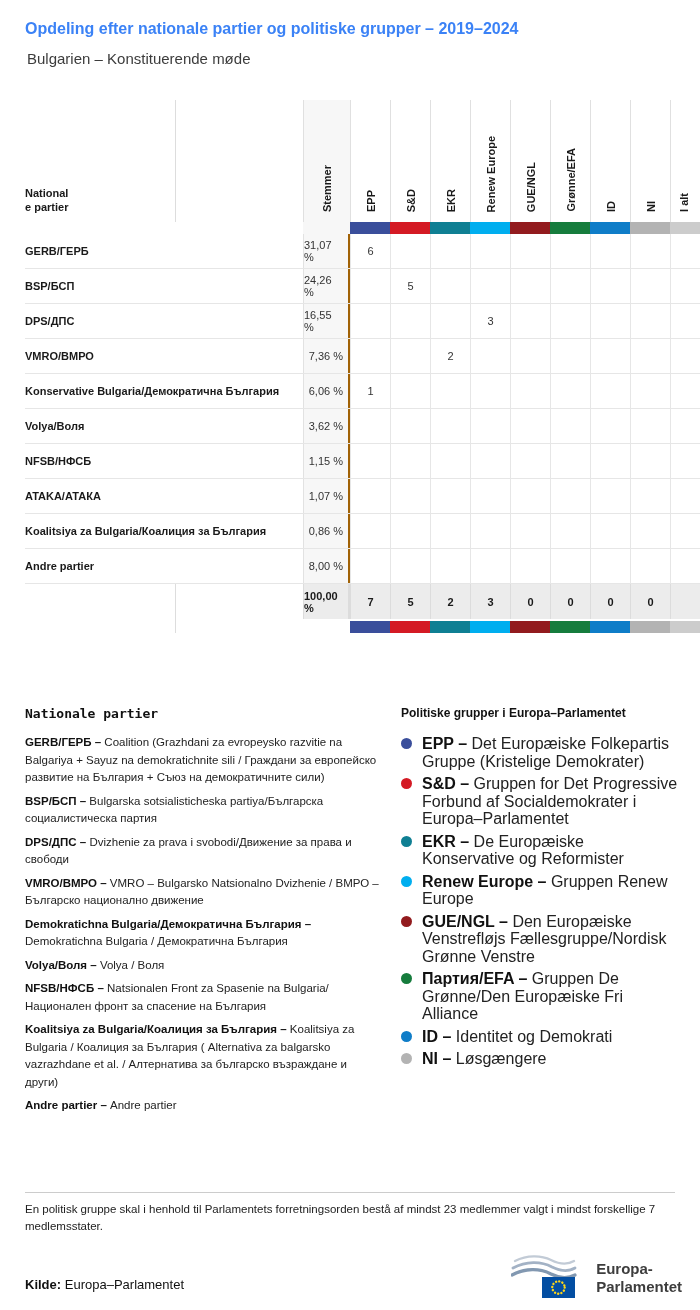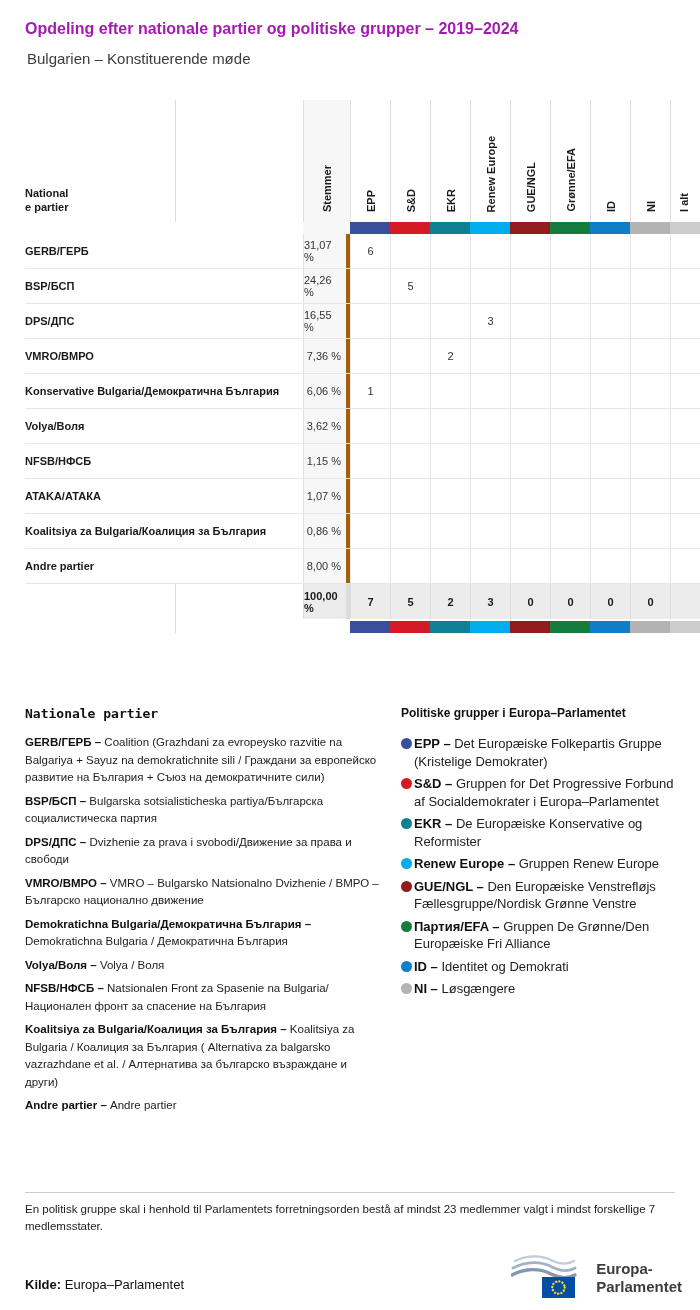--- a/index.html
+++ b/index.html
@@ -2,21 +2,21 @@
 <html><head>
 <meta charset="utf-8">
 <style>
   * { box-sizing: border-box; margin: 0; padding: 0; }
   html, body { margin: 0; }
   body {
     width: 700px; height: 1310px; position: relative; overflow: hidden;
     background: #fff; color: #333;
     font-family: "Liberation Sans", sans-serif;
   }
-  .title { position: absolute; left: 25px; top: 20px; font-size: 16px; font-weight: 700; color: #a21caf; }
+  .title { position: absolute; left: 25px; top: 20px; font-size: 16px; font-weight: 700; color: #3b82f6; }
   .subtitle { position: absolute; left: 27px; top: 50px; font-size: 15px; font-weight: 400; color: #3c3c3c; }
 
   
   .table { position: absolute; left: 25px; top: 100px; width: 690px; }
   .thead { display: flex; height: 122px; position: relative; }
   .corner { width: 278px; position: relative; }
   .corner-label {
     position: absolute; left: 0; bottom: 8px; width: 46px;
     font-size: 11px; font-weight: 700; color: #1a1a1a;
     line-height: 14px; word-break: break-all;
@@ -48,21 +48,21 @@
   .bar-seg:last-child { width: 45px; }
   .bar-row.bottom { margin-top: 2px; }
 
   .trow { display: flex; height: 35px; border-bottom: 1px solid #e6e6e6; }
   .td-party {
     width: 278px; display: flex; align-items: center;
     font-size: 11px; font-weight: 700; color: #1a1a1a; white-space: nowrap;
   }
   .td-votes {
     width: 47px; background: #f7f7f7;
-    border-left: 1px solid #e2e2e2; border-right: 4px solid #a16207;
+    border-left: 1px solid #e2e2e2; border-right: 2px solid #a16207;
     display: flex; align-items: center; justify-content: flex-end;
     padding-right: 5px; font-size: 11px; color: #333;
   }
   .td-seat {
     width: 40px; border-left: 1px solid #e6e6e6;
     display: flex; align-items: center; justify-content: center;
     font-size: 11px; color: #333;
   }
   .td-seat:first-of-type { border-left: none; }
   .td-seat:last-child { width: 45px; }
@@ -75,21 +75,21 @@
   .lp-heading {
     font-family: "DejaVu Sans Mono", monospace;
     font-size: 13px; font-weight: 700; color: #111; margin-bottom: 13px;
   }
   .lp-item { font-size: 11.5px; line-height: 17.5px; margin-bottom: 6px; color: #222; }
   .lp-item b { color: #111; }
   .legend-right { margin-left: 20px; width: 278px; }
   .lg-heading { font-size: 12px; font-weight: 700; color: #111; margin-bottom: 15px; }
   .lg-item { display: flex; margin-bottom: 5px; }
   .dot { flex: 0 0 11px; width: 11px; height: 11px; border-radius: 50%; margin-top: 3px; }
-  .lg-text { margin-left: 2px; font-size: 13px; line-height: 17.5px; color: #222; }
+  .lg-text { margin-left: 10px; font-size: 16px; line-height: 17.5px; color: #222; }
   .lg-text b { color: #111; }
 
   
   .divider { position: absolute; left: 25px; top: 1192px; width: 650px; border-top: 1px solid #ccc; }
   .note { position: absolute; left: 25px; top: 1201px; width: 655px; font-size: 11.5px; line-height: 17px; color: #222; }
   .source { position: absolute; left: 25px; top: 1277px; font-size: 13px; color: #111; text-align: center; }
   .source b { font-weight: 700; }
   .logo { position: absolute; top: 1252px; right: 18px; display: flex; align-items: flex-end; gap: 12px; }
   .logo-text { font-size: 15px; font-weight: 700; color: #3d3d3d; line-height: 18px; margin-left: 7px; margin-bottom: 2px; }
 </style>

